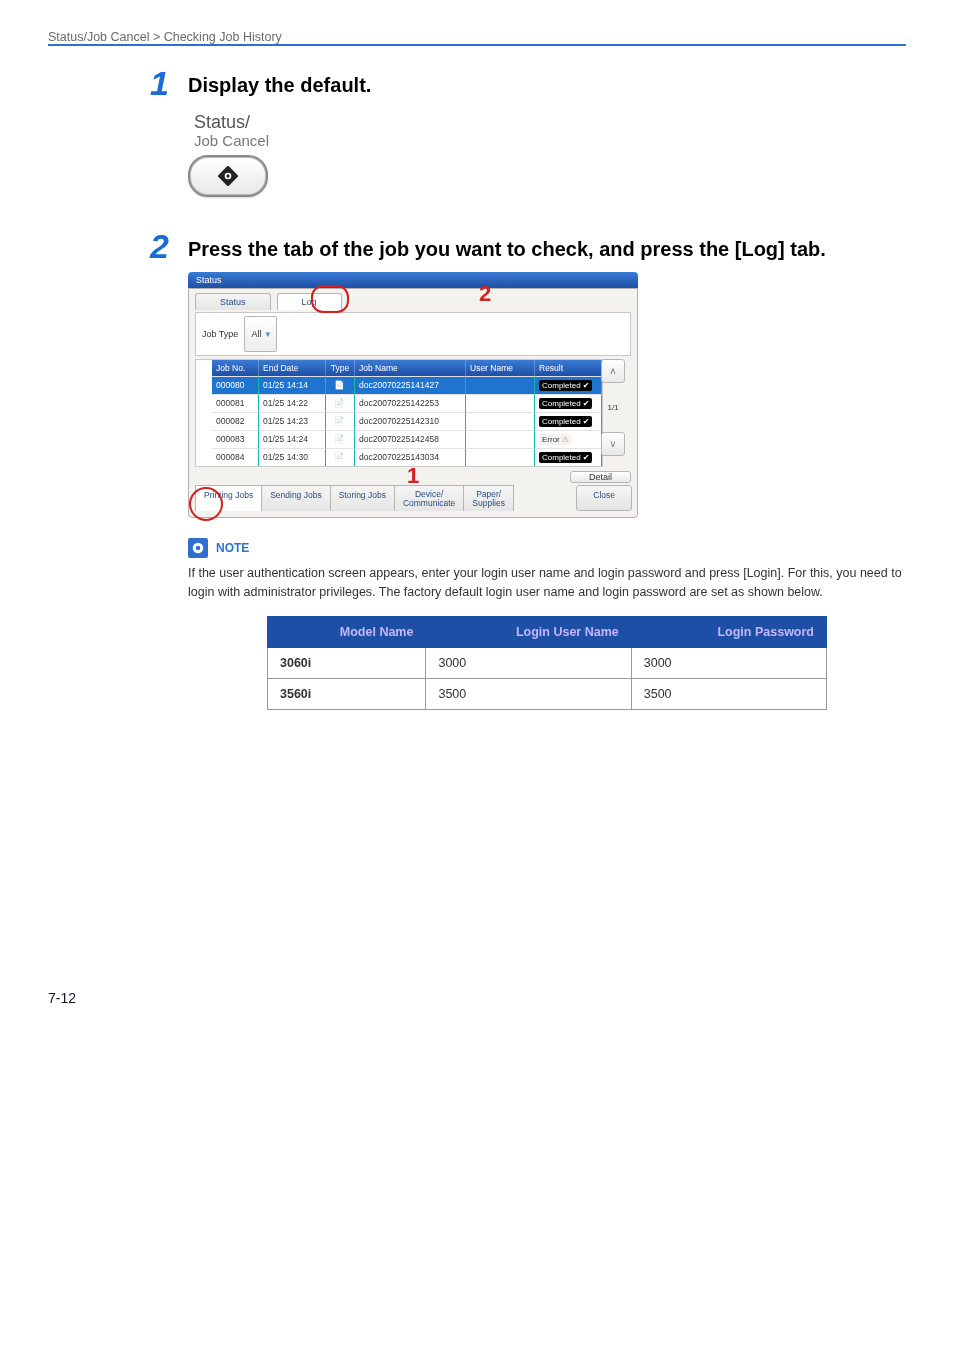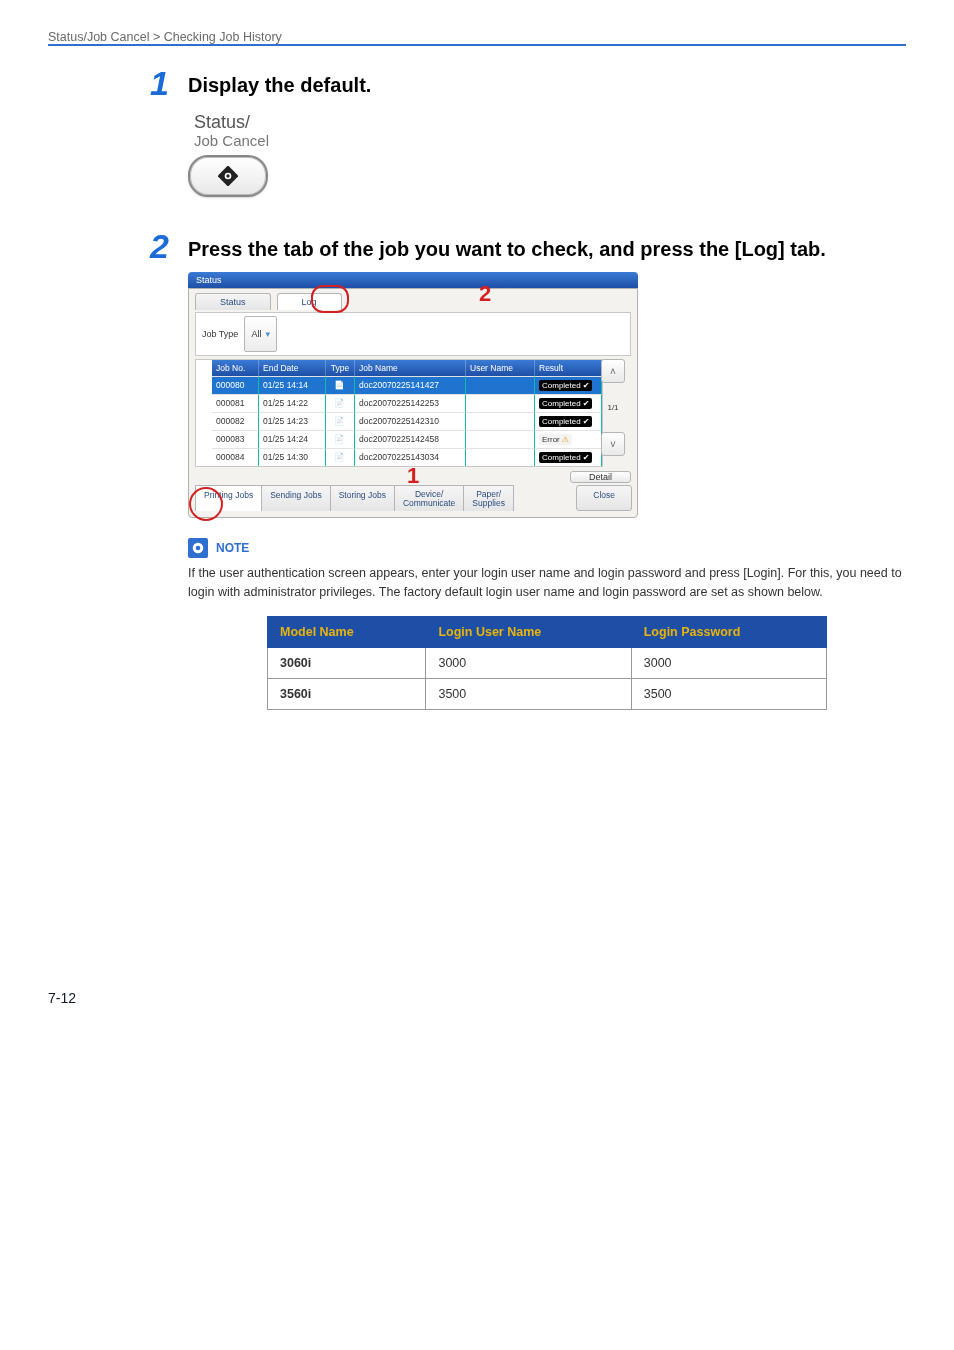--- a/index.html
+++ b/index.html
@@ -214,23 +214,23 @@
     display:flex;align-items:center;justify-content:center;color:#fff;border-radius:2px;
   }
   
   .creds-wrap { display:flex; justify-content:center; margin-top:14px;}
   table.creds {
     border-collapse:collapse;
     width:560px;
     font-size:12.5px;
   }
   table.creds th {
-    background:#1e4fa6; color:#eab308; font-weight:bold;
+    background:#1e4fa6; color:#c4b5fd; font-weight:bold;
     padding:8px 12px; border:1px solid #1e4fa6;
-    text-align:left;
+    text-align:right;
   }
   table.creds td {
     border:1px solid #999; padding:8px 12px;
   }
   table.creds td.model { font-weight:bold; }
   .page-num { text-align:left; font-size:14px; color:#0f172a; margin-top:280px;}
 </style>
 </head>
 <body>
 

